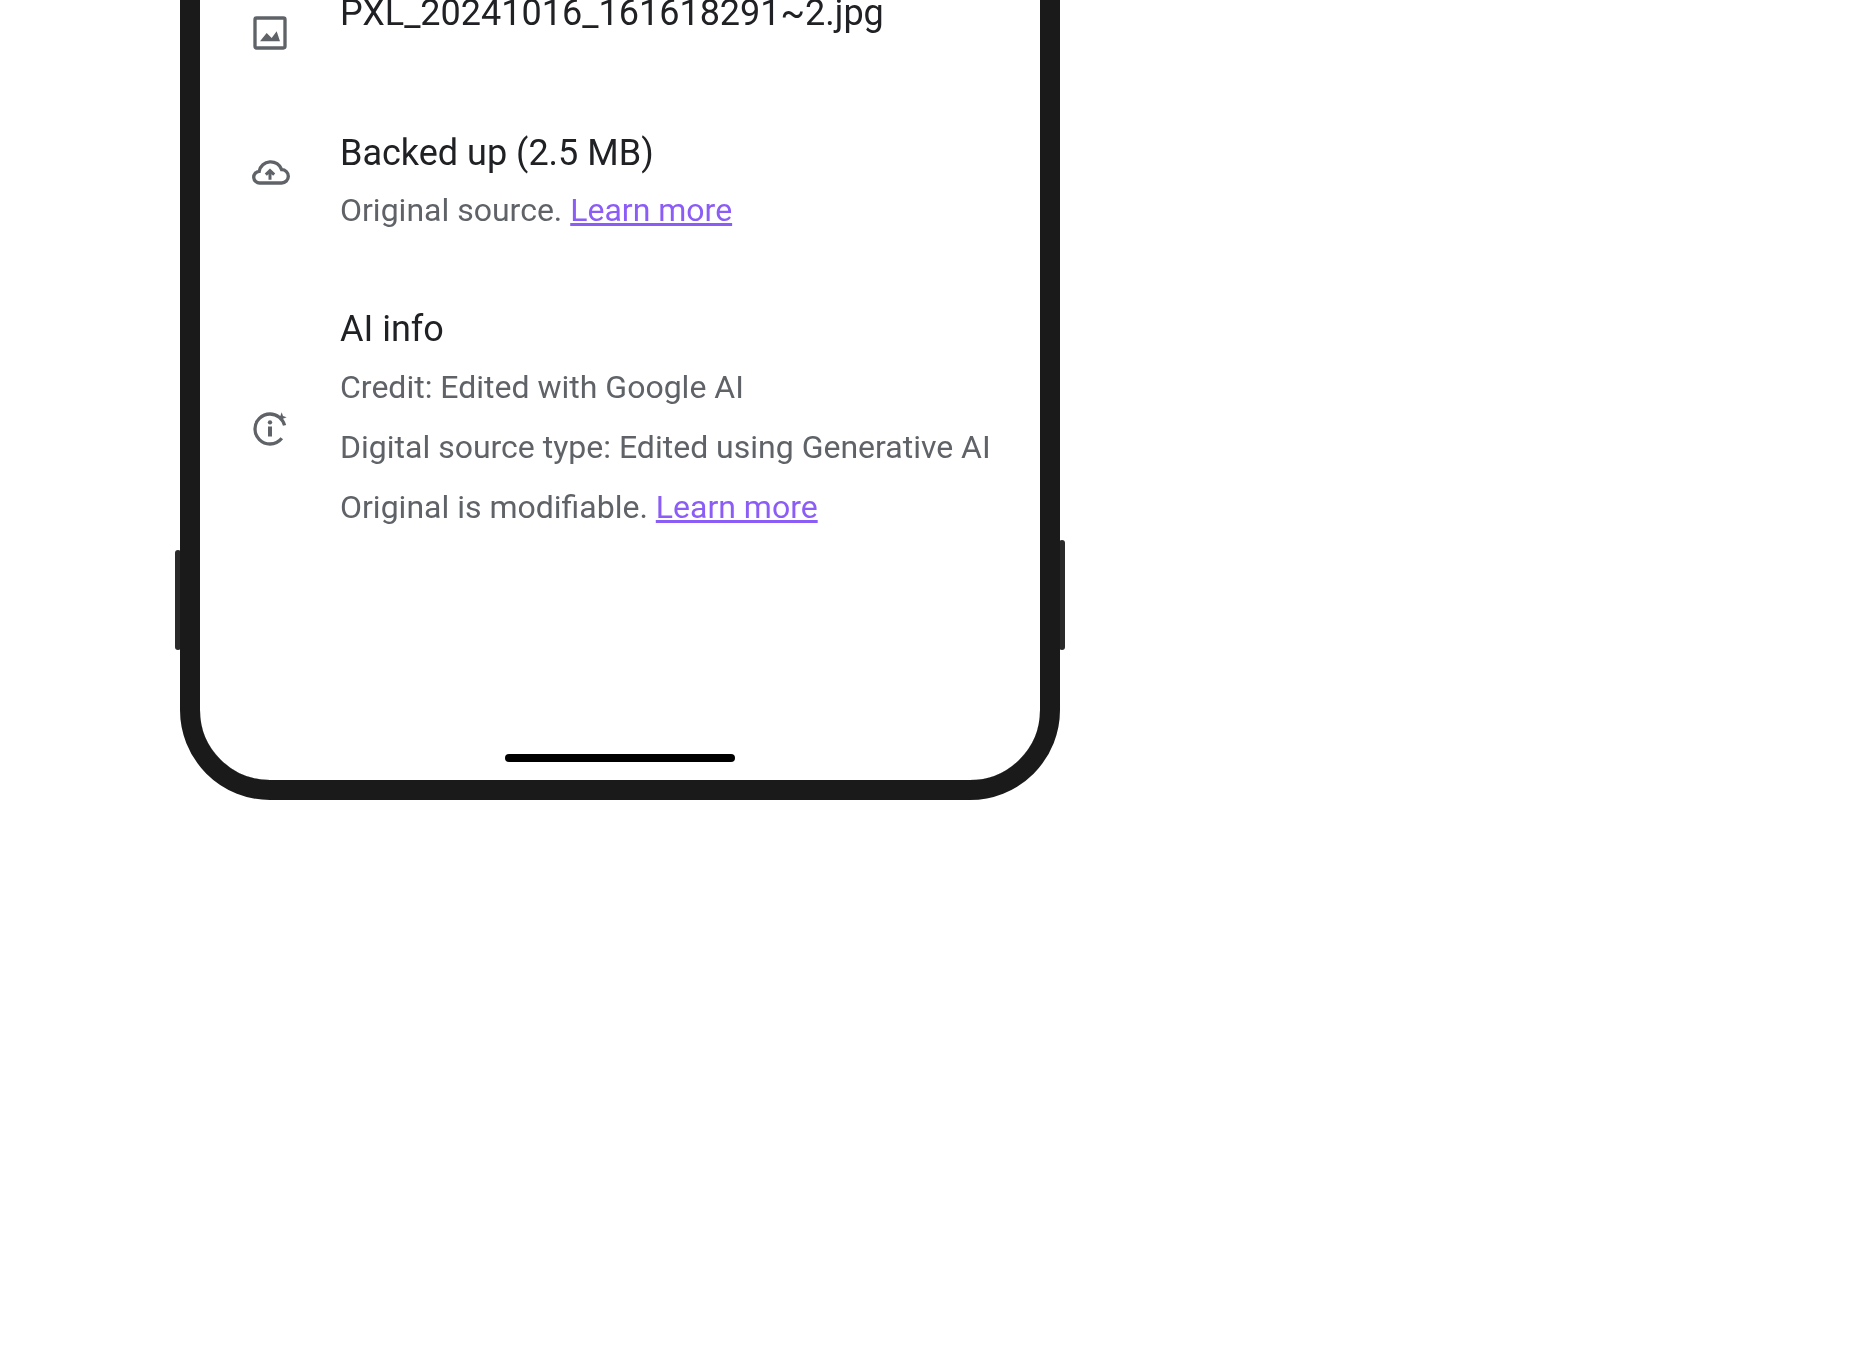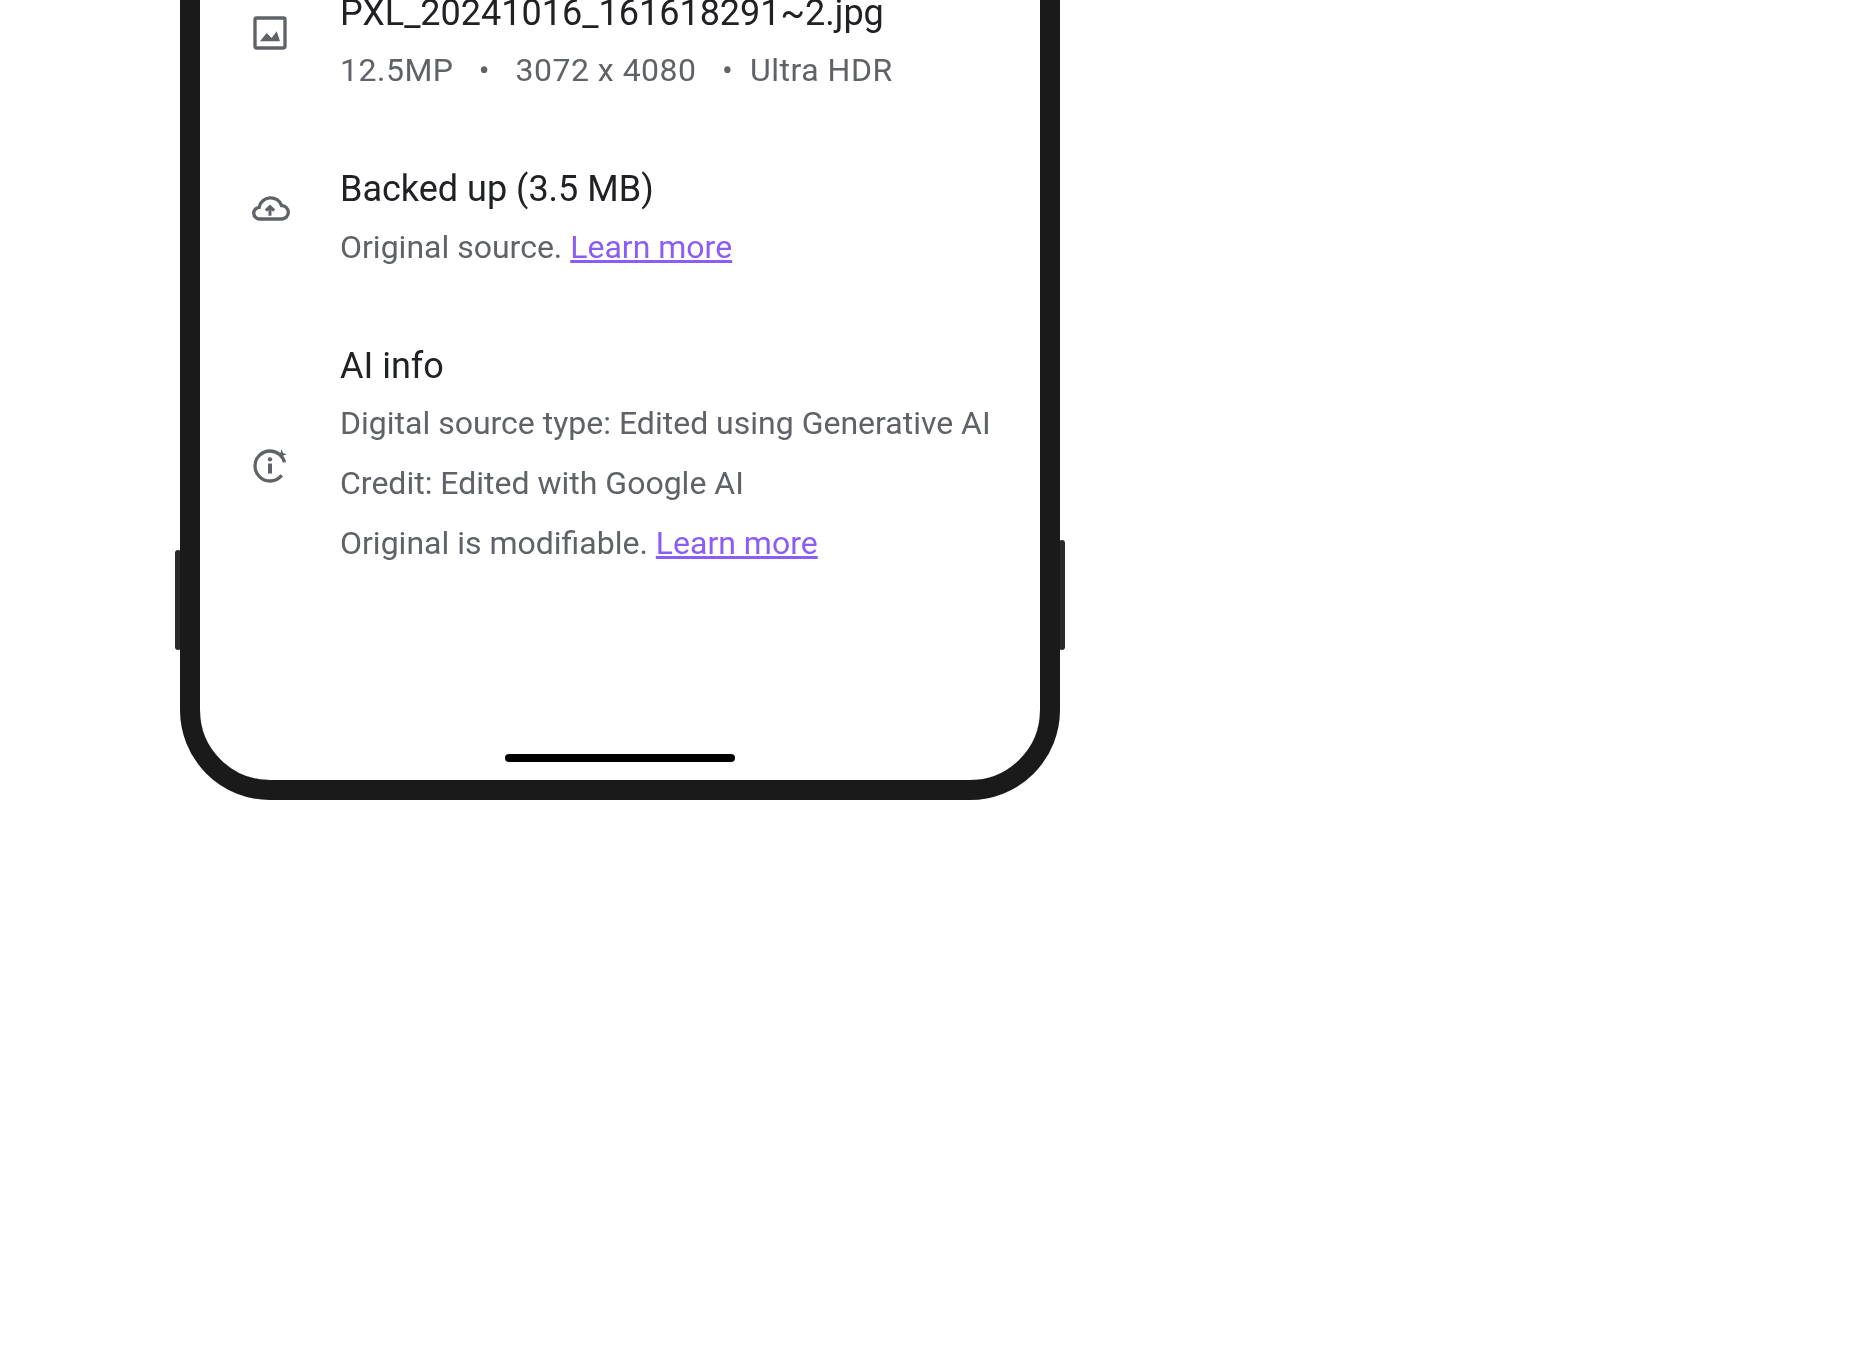--- a/index.html
+++ b/index.html
@@ -153,59 +153,52 @@
 
     <div class="info-row">
       <div class="icon-container">
         <svg viewBox="0 0 24 24" fill="none" stroke="#5f6368" stroke-width="2">
           <rect x="3" y="3" width="18" height="18" rx="1"></rect>
           <path d="M6 17 L10 12 L13 15 L16 11 L18 17 Z" fill="#5f6368" stroke="none"></path>
         </svg>
       </div>
       <div class="text-content">
         <div class="title-text">PXL_20241016_161618291~2.jpg</div>
-        <div class="subtitle-text spacing">
-          <span>12.5MP</span>
-          &nbsp;&nbsp;•&nbsp;&nbsp;
-          <span>3072 x 4080</span>
-          &nbsp;&nbsp;•&nbsp;
-          <span>Ultra HDR</span>
-        </div>
       </div>
     </div>
 
     <div class="info-row">
       <div class="icon-container">
         <svg viewBox="0 0 24 24" fill="none" stroke="#5f6368" stroke-width="2">
           <path d="M19 18 A4 4 0 0 0 19 10 A7 7 0 0 0 5.5 11 A3.5 3.5 0 0 0 6 18 Z"></path>
           <path d="M12 16 L12 11 M9.5 13 L12 10.5 L14.5 13" stroke-width="1.8"></path>
         </svg>
       </div>
       <div class="text-content">
-        <div class="title-text">Backed up (3.5 MB)</div>
+        <div class="title-text">Backed up (2.5 MB)</div>
         <div class="subtitle-text">
           <span>Original source.</span>
           <span class="learn-more">Learn more</span>
         </div>
       </div>
     </div>
 
     <div class="info-row">
       <div class="icon-container ai-icon">
         <svg viewBox="0 0 24 24" fill="none">
           <circle cx="12" cy="12" r="9" stroke="#5f6368" stroke-width="2" stroke-dasharray="48 8" stroke-dashoffset="-6"></circle>
           <circle cx="12" cy="8" r="1.3" fill="#5f6368"></circle>
           <rect x="10.8" y="10.5" width="2.4" height="6" fill="#5f6368"></rect>
           <path d="M19 2 L19.8 4.2 L22 5 L19.8 5.8 L19 8 L18.2 5.8 L16 5 L18.2 4.2 Z" fill="#5f6368"></path>
         </svg>
       </div>
       <div class="text-content">
         <div class="title-text">AI info</div>
+        <div class="detail-text">Credit: Edited with Google AI</div>
         <div class="detail-text">Digital source type: Edited using Generative AI</div>
-        <div class="detail-text">Credit: Edited with Google AI</div>
         <div class="subtitle-text">
           <span>Original is modifiable.</span>
           <span class="learn-more">Learn more</span>
         </div>
       </div>
     </div>
 
   </div>
 
   <div class="home-indicator"></div>

